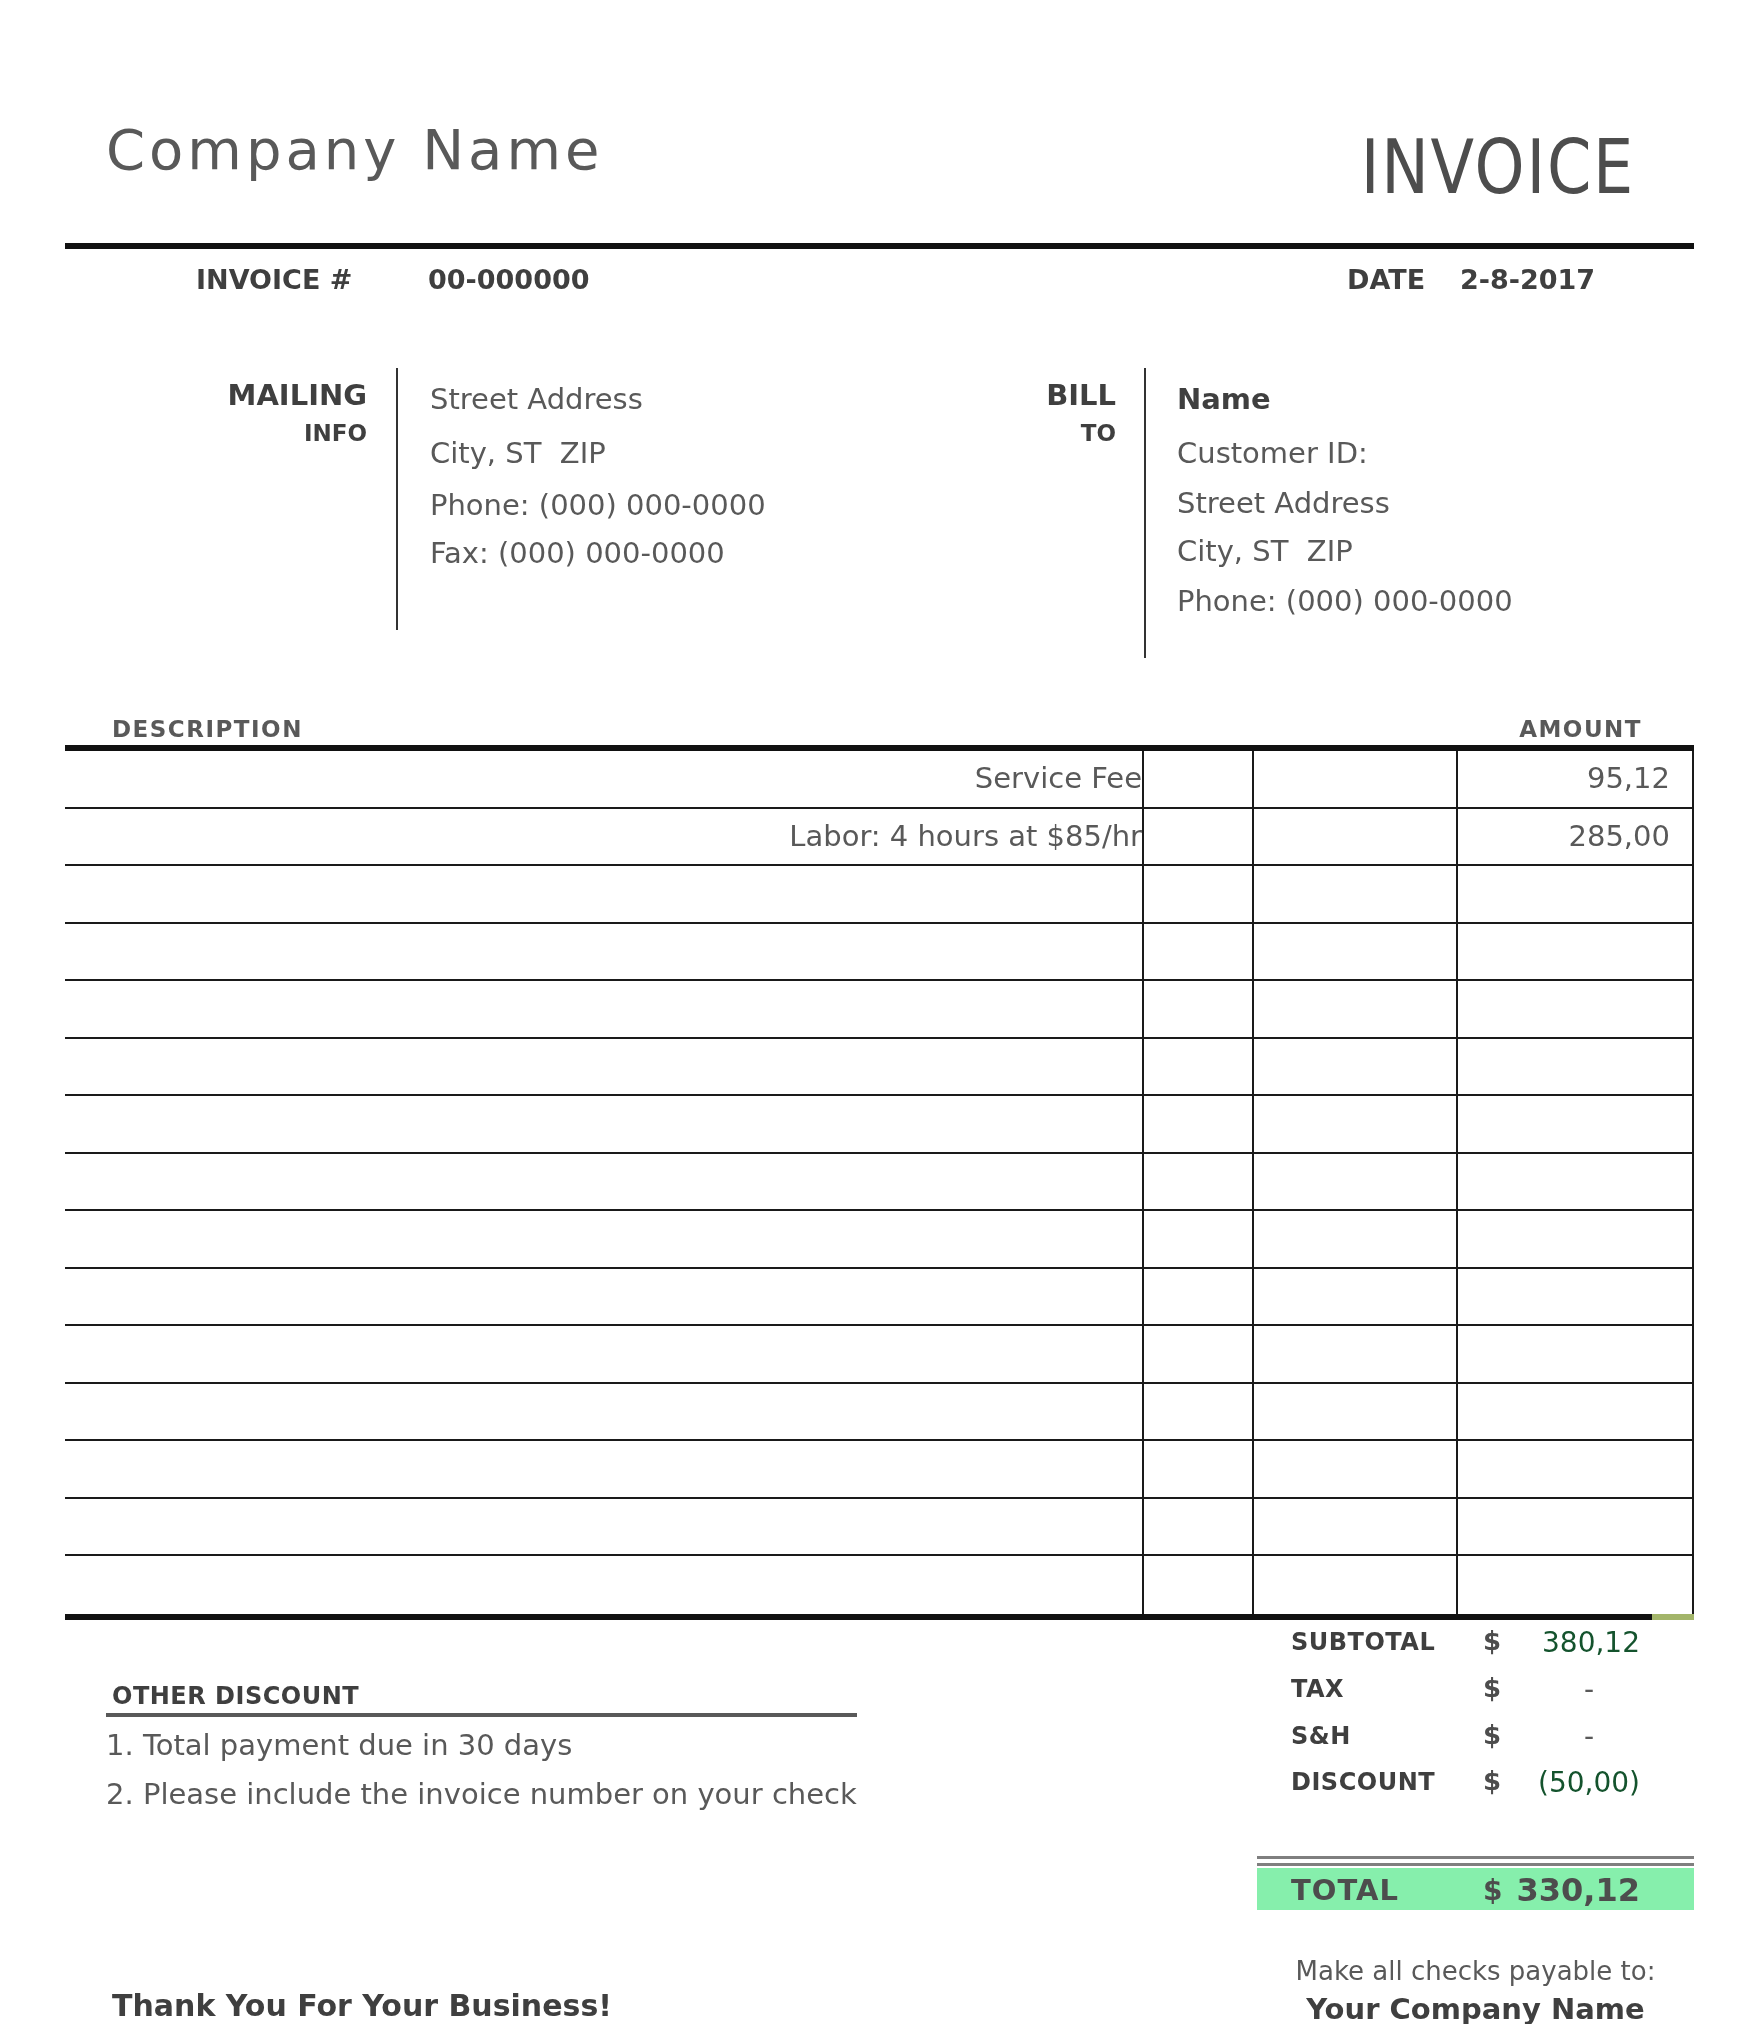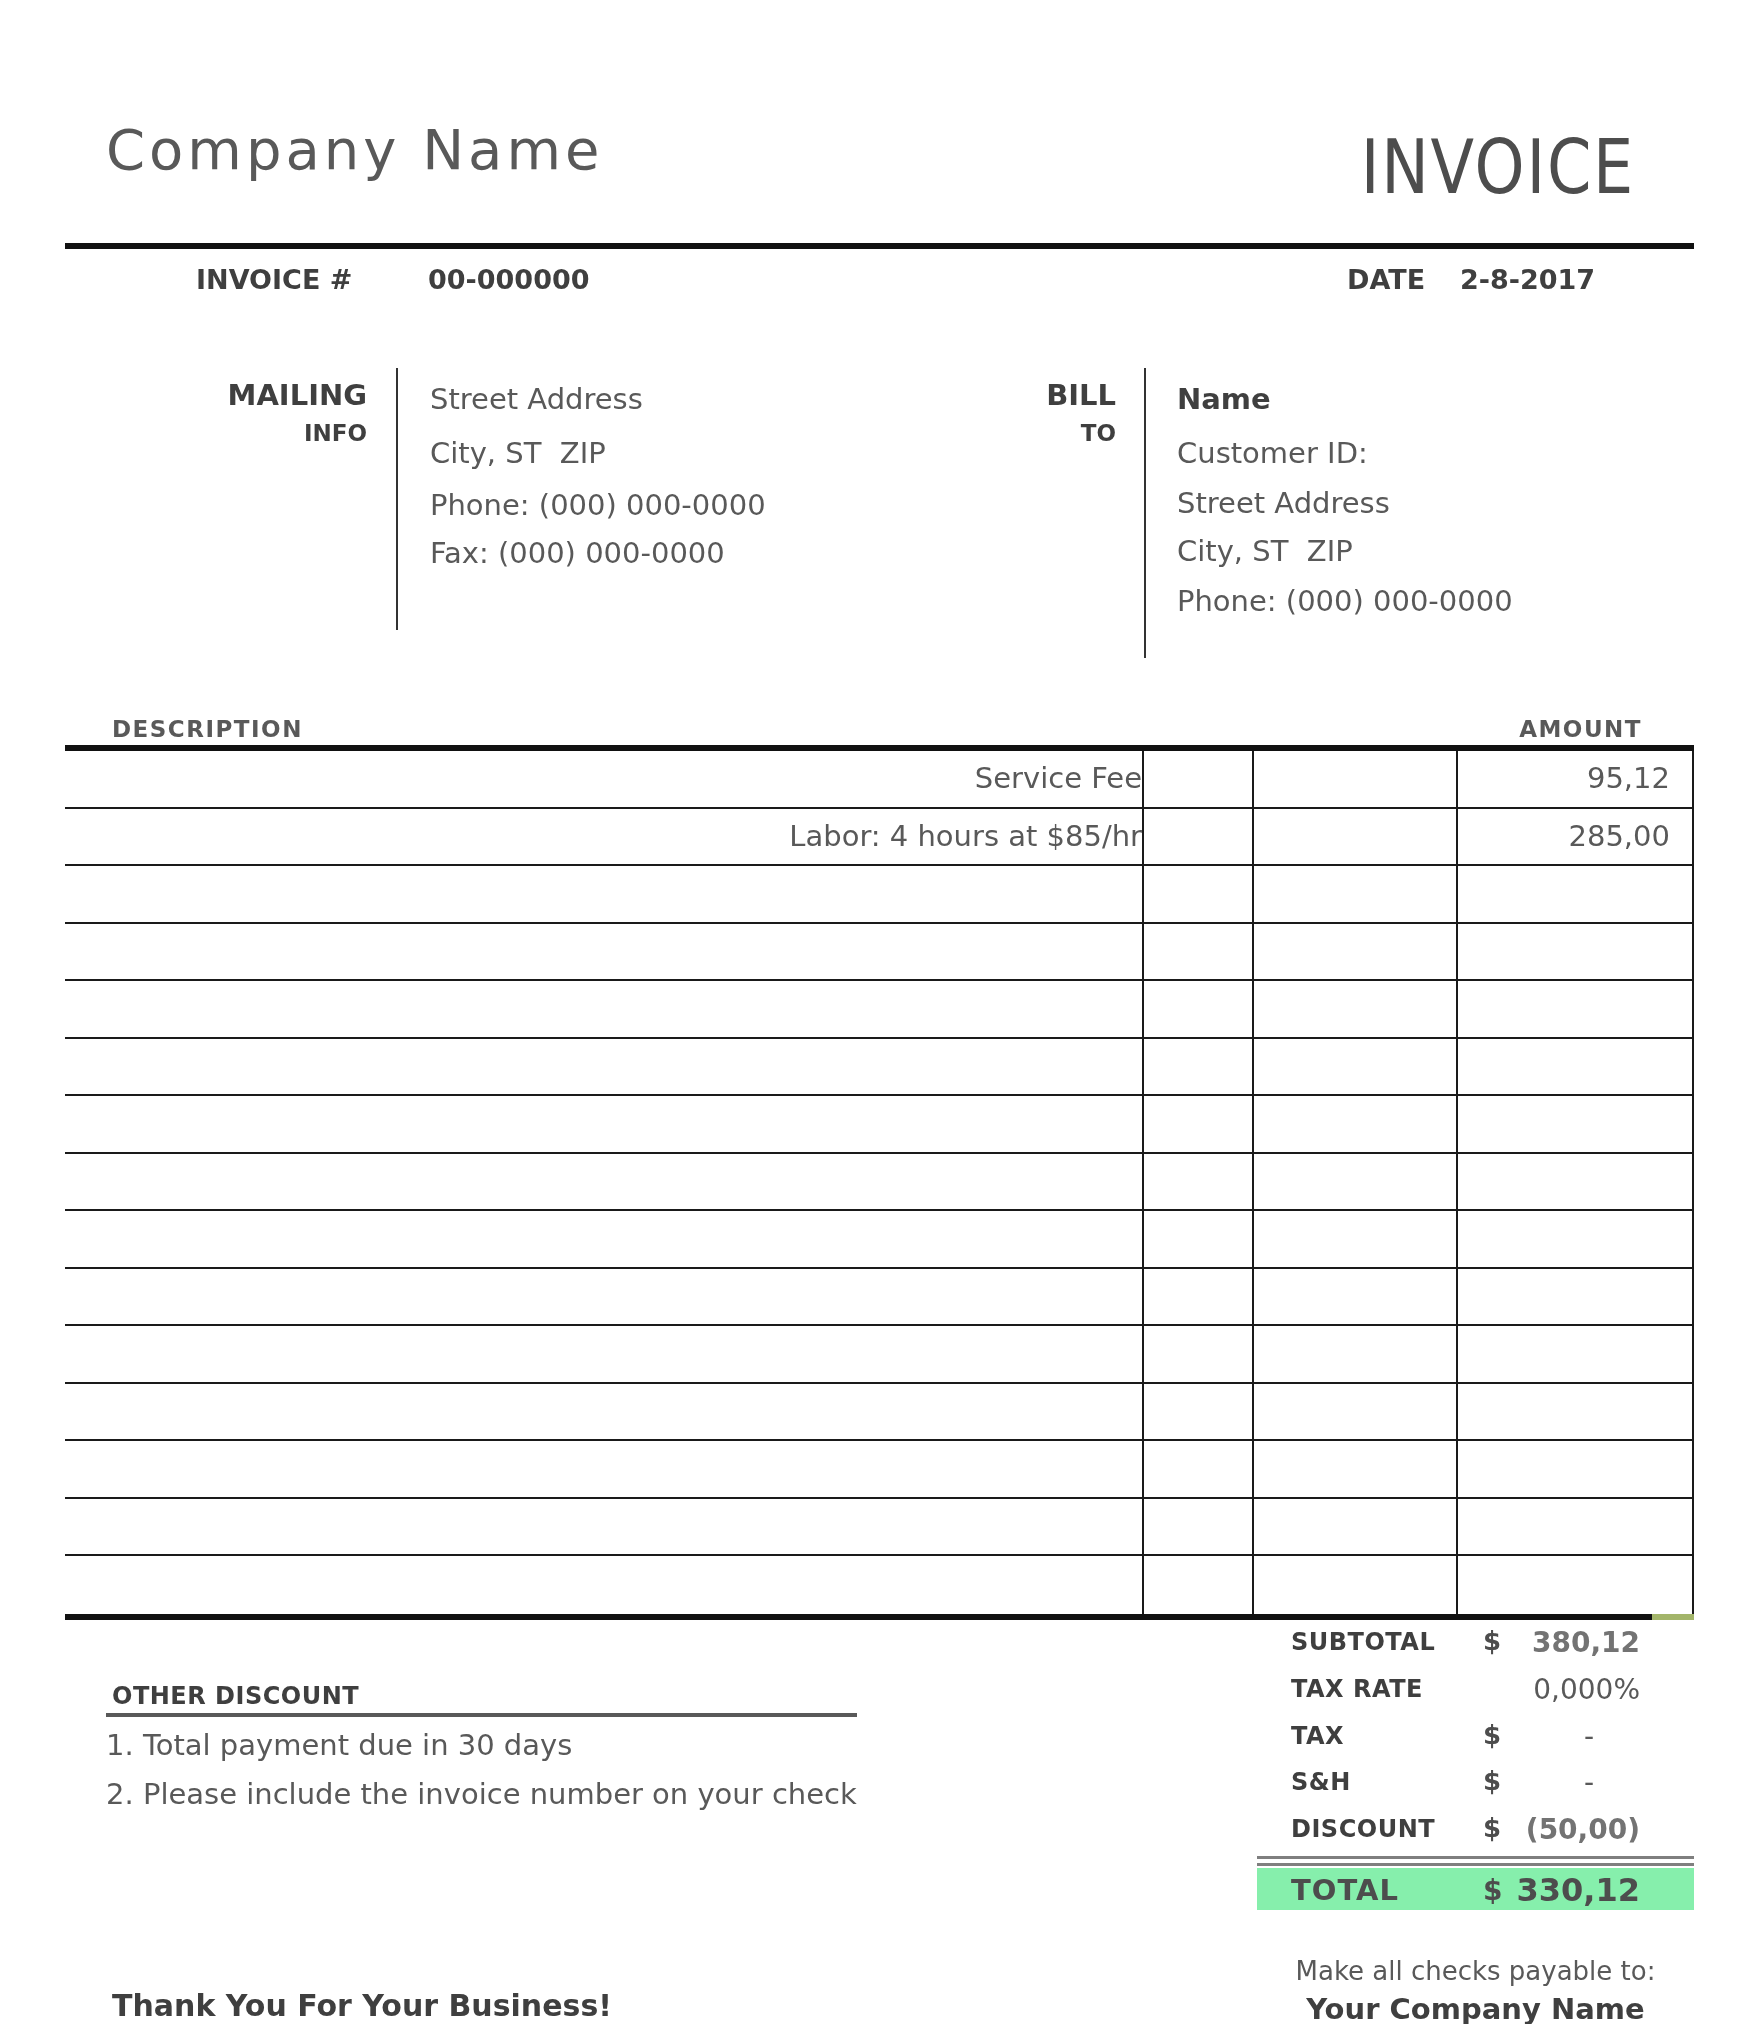--- a/index.html
+++ b/index.html
@@ -52,21 +52,21 @@
   .td-amt { width:238px; border-left:2px solid #1a1a1a; border-right:2px solid #1a1a1a;
             font-size:29px; color:#595959; line-height:55px; text-align:right; padding-right:22px; white-space:pre; }
   .bottom-rule-black { left:65px; top:1614px; width:1587px; height:6px; }
   .bottom-rule-olive { position:absolute; left:1652px; top:1614px; width:42px; height:6px; }
   
   .totals { position:absolute; left:1257px; top:1622px; width:437px; }
   .totrow { position:relative; height:46.8px; }
   .tot-label { position:absolute; left:34px; top:6px; font-size:24px; font-weight:700; color:#3f3f3f; letter-spacing:0.5px; white-space:pre; }
   .tot-cur { position:absolute; left:226px; top:4px; font-size:26px; font-weight:700; color:#4d4d4d; }
   .tot-val { position:absolute; right:0; top:4px; width:437px; text-align:right; padding-right:54px; font-size:28px; color:#595959; white-space:pre; }
-  .tot-val.emph { font-weight:700; color:#737373; }
+  .tot-val.emph { font-weight:400; color:#14532d; }
   .tot-val.dash { padding-right:100px; }
   .dbl-line { position:absolute; left:1257px; top:1856px; width:437px; height:10px;
               border-top:3px solid #7f7f7f; border-bottom:3px solid #7f7f7f; background:transparent; }
   .total-box { position:absolute; left:1257px; top:1868px; width:437px; height:42px; background:#f0f0f0; }
   .total-box .tb-label { position:absolute; left:34px; top:5px; font-size:29px; font-weight:700; color:#4d4d4d; letter-spacing:1px; }
   .total-box .tb-cur { position:absolute; left:226px; top:6px; font-size:28px; font-weight:700; color:#4d4d4d; }
   .total-box .tb-val { position:absolute; right:0; top:3px; width:437px; text-align:right; padding-right:54px; font-size:32px; font-weight:700; color:#4d4d4d; white-space:pre; }
   
   .comments-title { position:absolute; left:112px; top:1682px; font-size:24px; font-weight:700; color:#3f3f3f; letter-spacing:0.5px; white-space:pre; }
   .comments-underline { position:absolute; left:106px; top:1713px; width:751px; height:4px; background:#595959; }
@@ -207,24 +207,20 @@
   <div class="rule bottom-rule-black"></div>
   <div class="bottom-rule-olive" style="background: rgb(163, 181, 106);"></div>
 
   <div class="totals">
       <div class="totrow">
         <span class="tot-label">SUBTOTAL</span>
         <span class="tot-cur">$</span>
         <span class="tot-val emph">380,12</span>
       </div>
       <div class="totrow">
-        <span class="tot-label">TAX RATE</span>
-        <span class="tot-val">0,000%</span>
-      </div>
-      <div class="totrow">
         <span class="tot-label">TAX</span>
         <span class="tot-cur">$</span>
         <span class="tot-val dash">-</span>
       </div>
       <div class="totrow">
         <span class="tot-label">S&amp;H</span>
         <span class="tot-cur">$</span>
         <span class="tot-val dash">-</span>
       </div>
       <div class="totrow">

